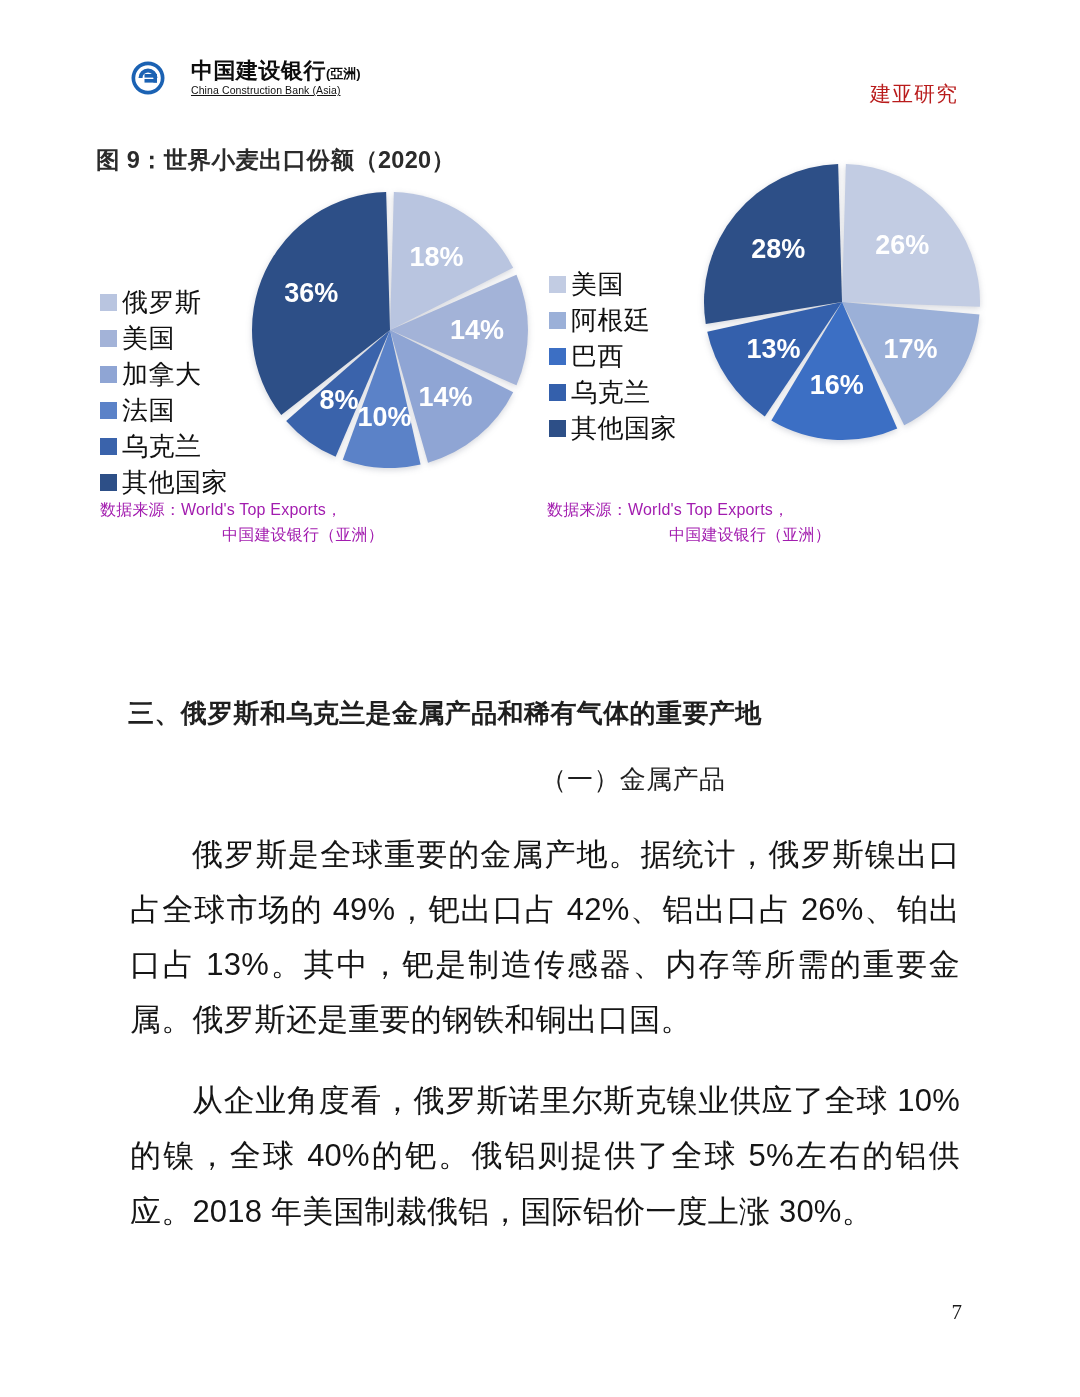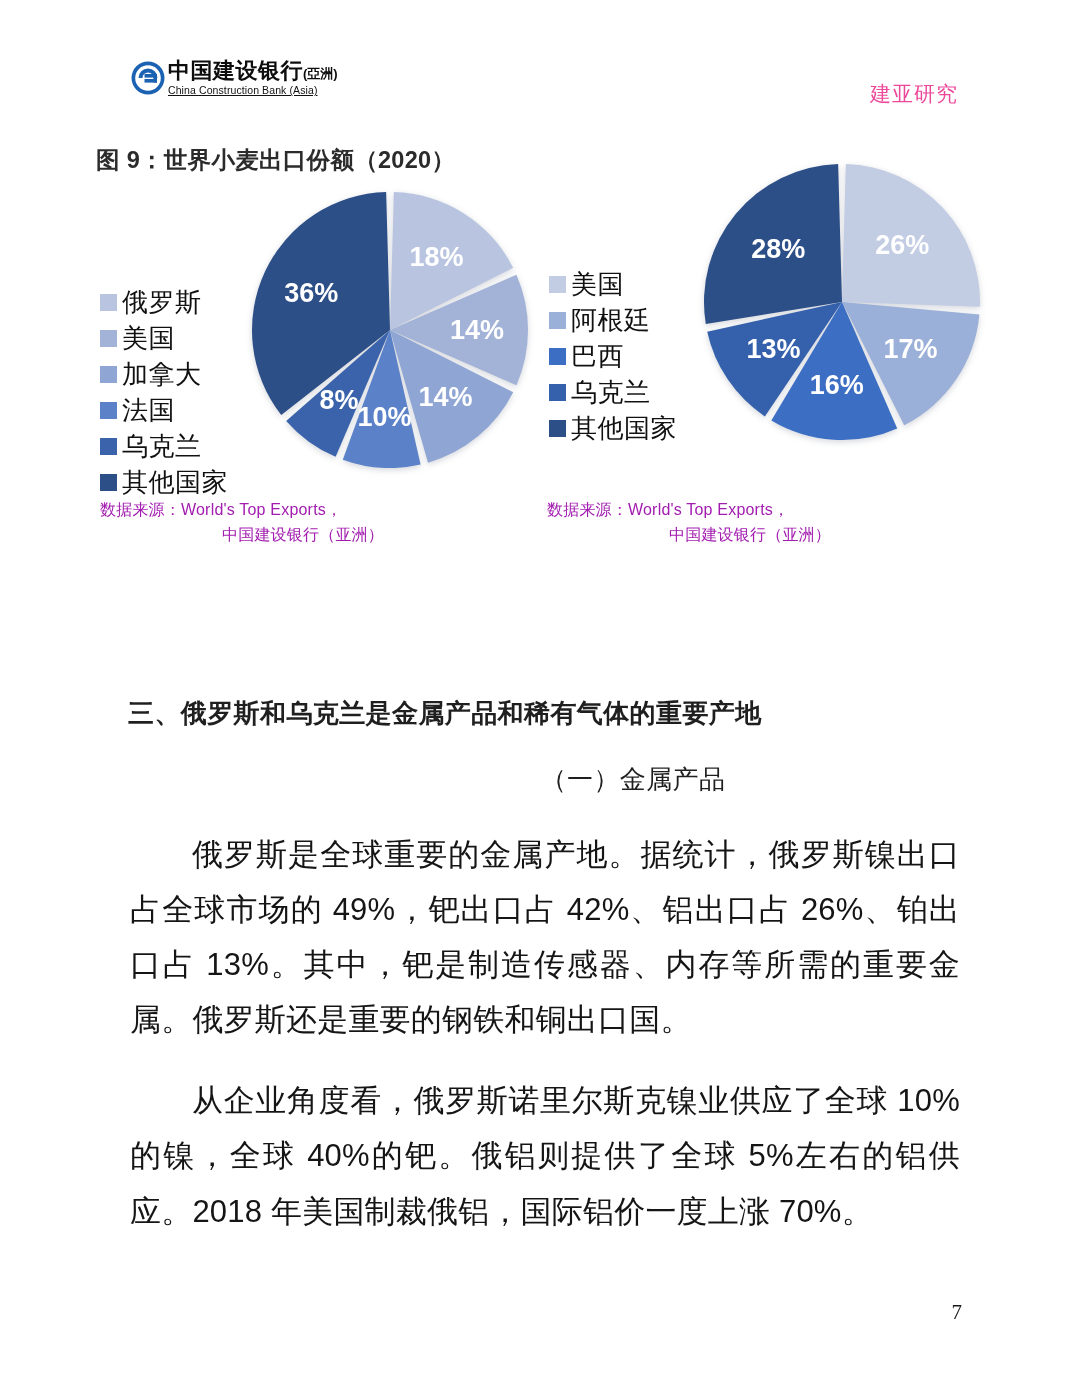--- a/index.html
+++ b/index.html
@@ -23,21 +23,21 @@
     left: 0;
     width: 1080px;
     height: 60px;
   }
   .logo-block {
     position: absolute;
     left: 130px;
     top: 8px;
     display: flex;
     align-items: center;
-    gap: 2px;
+    gap: 25px;
   }
   .logo-mark {
     width: 36px;
     height: 36px;
     position: relative;
     flex: none;
   }
   .logo-text-wrap {
     display: flex;
     flex-direction: column;
@@ -62,21 +62,21 @@
     white-space: nowrap;
     letter-spacing: 0.1px;
     text-decoration: underline;
   }
   .header-right {
     position: absolute;
     right: 122px;
     top: 28px;
     font-family: Liberation Mono, monospace;
     font-size: 21px;
-    color: #ec4899;
+    color: #b91c1c;
     letter-spacing: 1px;
     white-space: nowrap;
   }
 
   
   .figures {
     position: absolute;
     top: 130px;
     left: 0;
     width: 1080px;
@@ -328,16 +328,16 @@
       <span>数据来源：World's Top Exports，</span>
       <span class="line2">中国建设银行（亚洲）</span>
     </div>
   </div>
 </div>
 
 <div class="content">
   <div class="h2">三、俄罗斯和乌克兰是金属产品和稀有气体的重要产地</div>
   <div class="h3">（一）金属产品</div>
   <p class="para">俄罗斯是全球重要的金属产地。据统计，俄罗斯镍出口占全球市场的 49%，钯出口占 42%、铝出口占 26%、铂出口占 13%。其中，钯是制造传感器、内存等所需的重要金属。俄罗斯还是重要的钢铁和铜出口国。</p>
-  <p class="para">从企业角度看，俄罗斯诺里尔斯克镍业供应了全球 10%的镍，全球 40%的钯。俄铝则提供了全球 5%左右的铝供应。2018 年美国制裁俄铝，国际铝价一度上涨 70%。</p>
+  <p class="para">从企业角度看，俄罗斯诺里尔斯克镍业供应了全球 10%的镍，全球 40%的钯。俄铝则提供了全球 5%左右的铝供应。2018 年美国制裁俄铝，国际铝价一度上涨 30%。</p>
 </div>
 
 <div class="page-num">7</div>
 
 </body></html>

